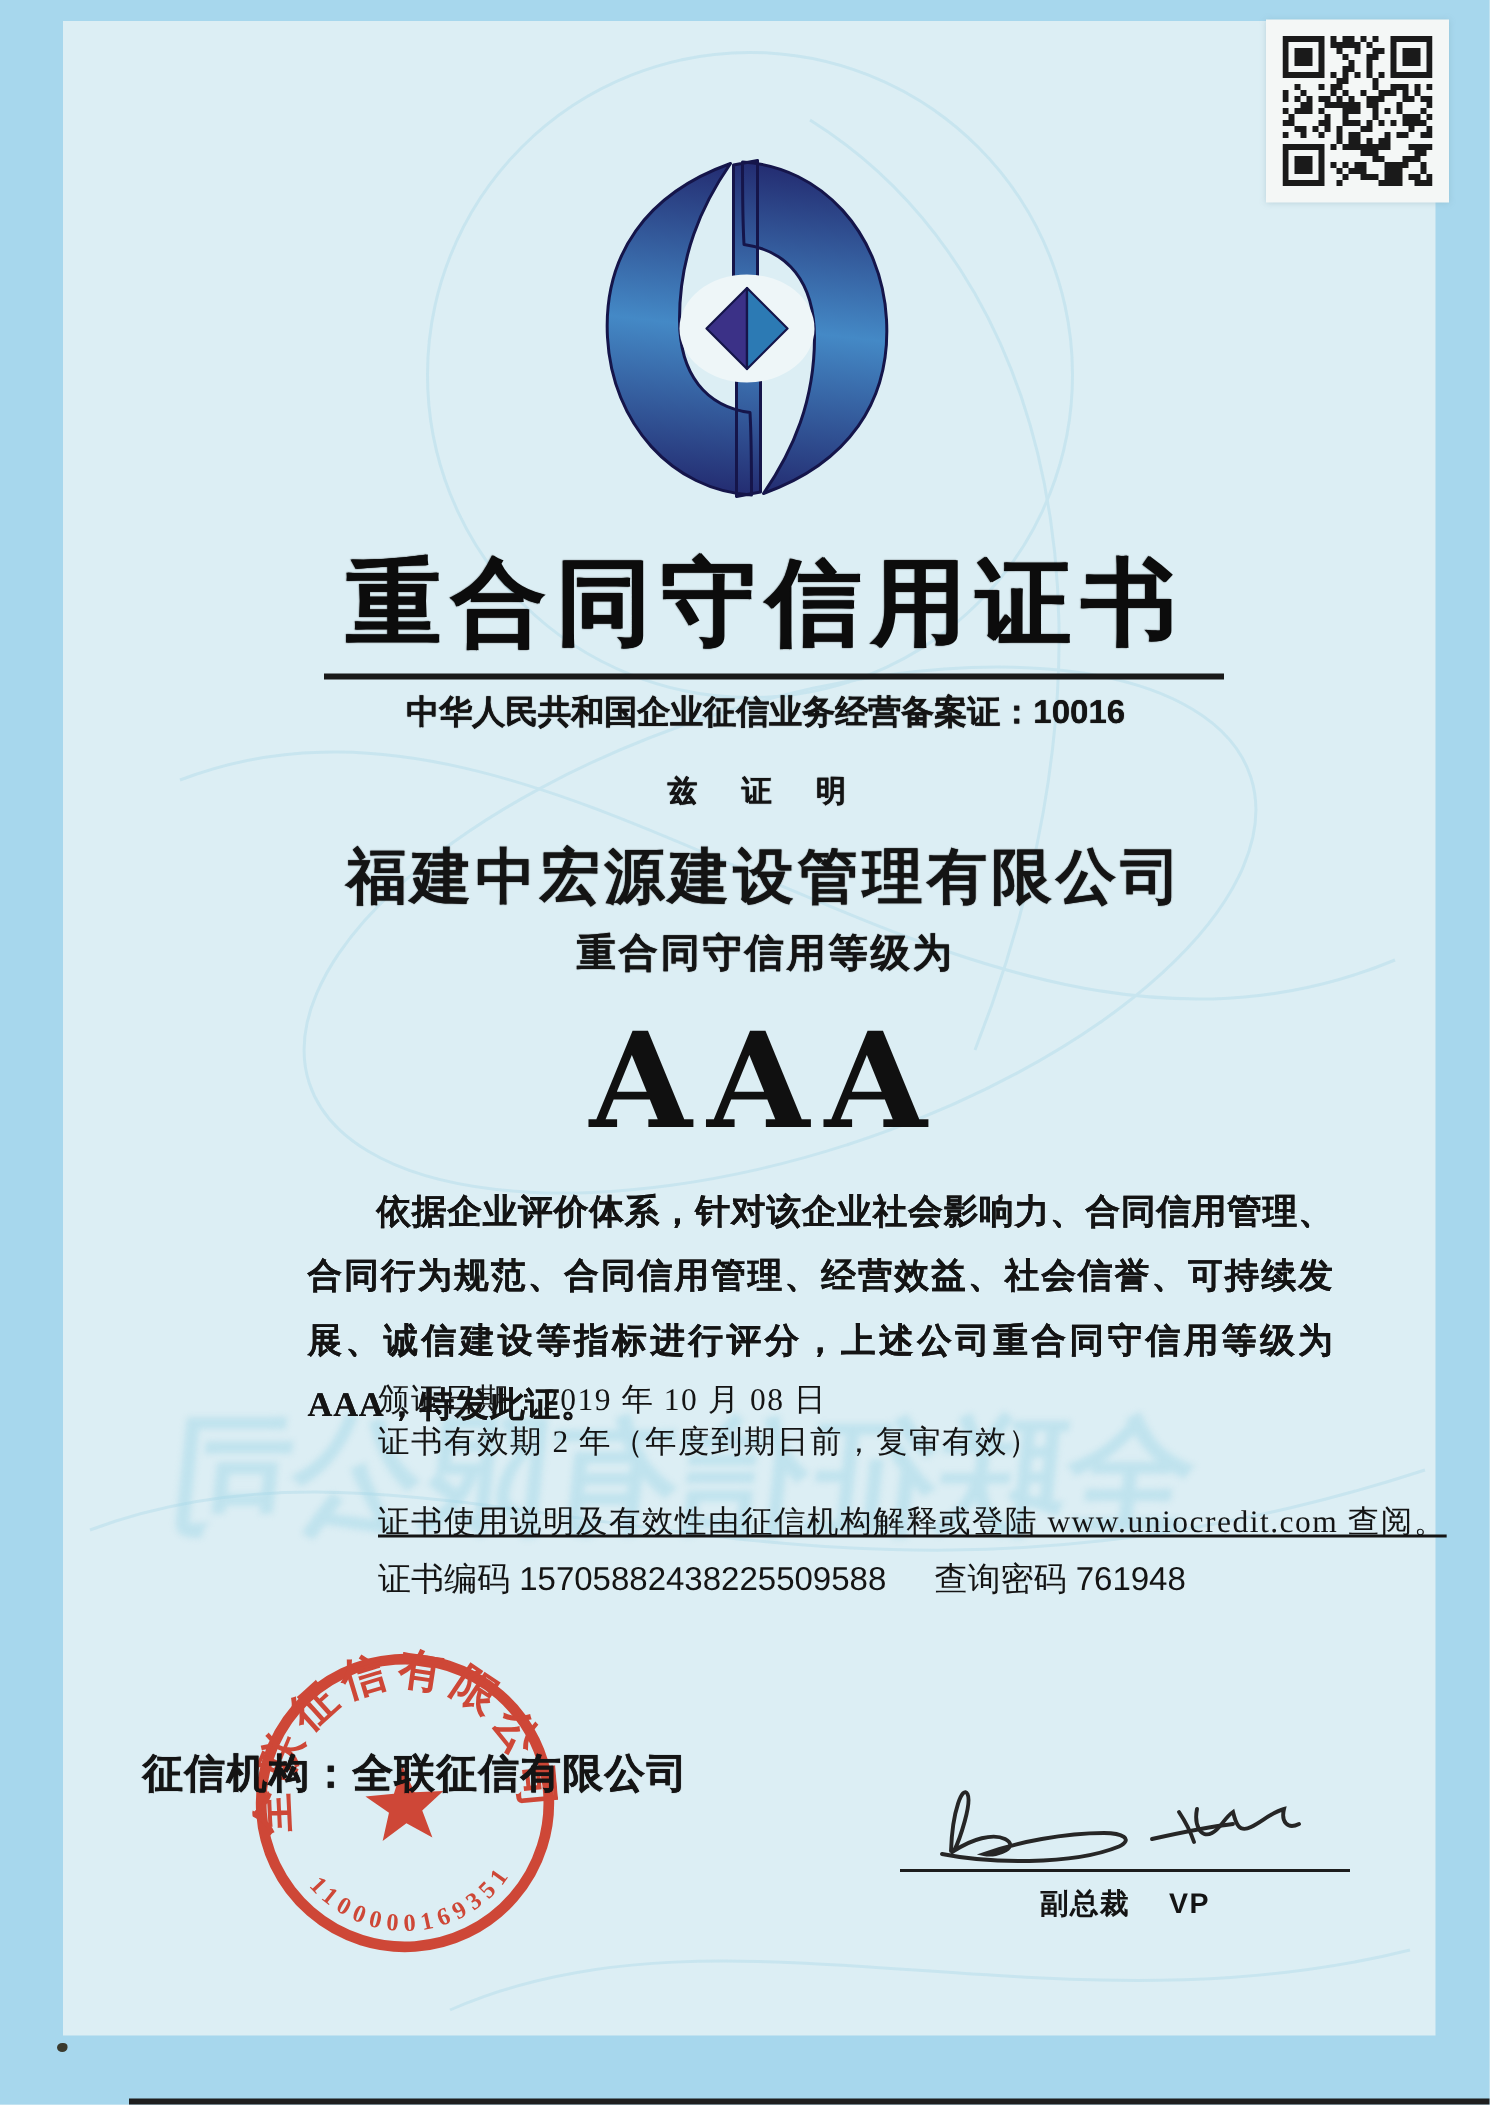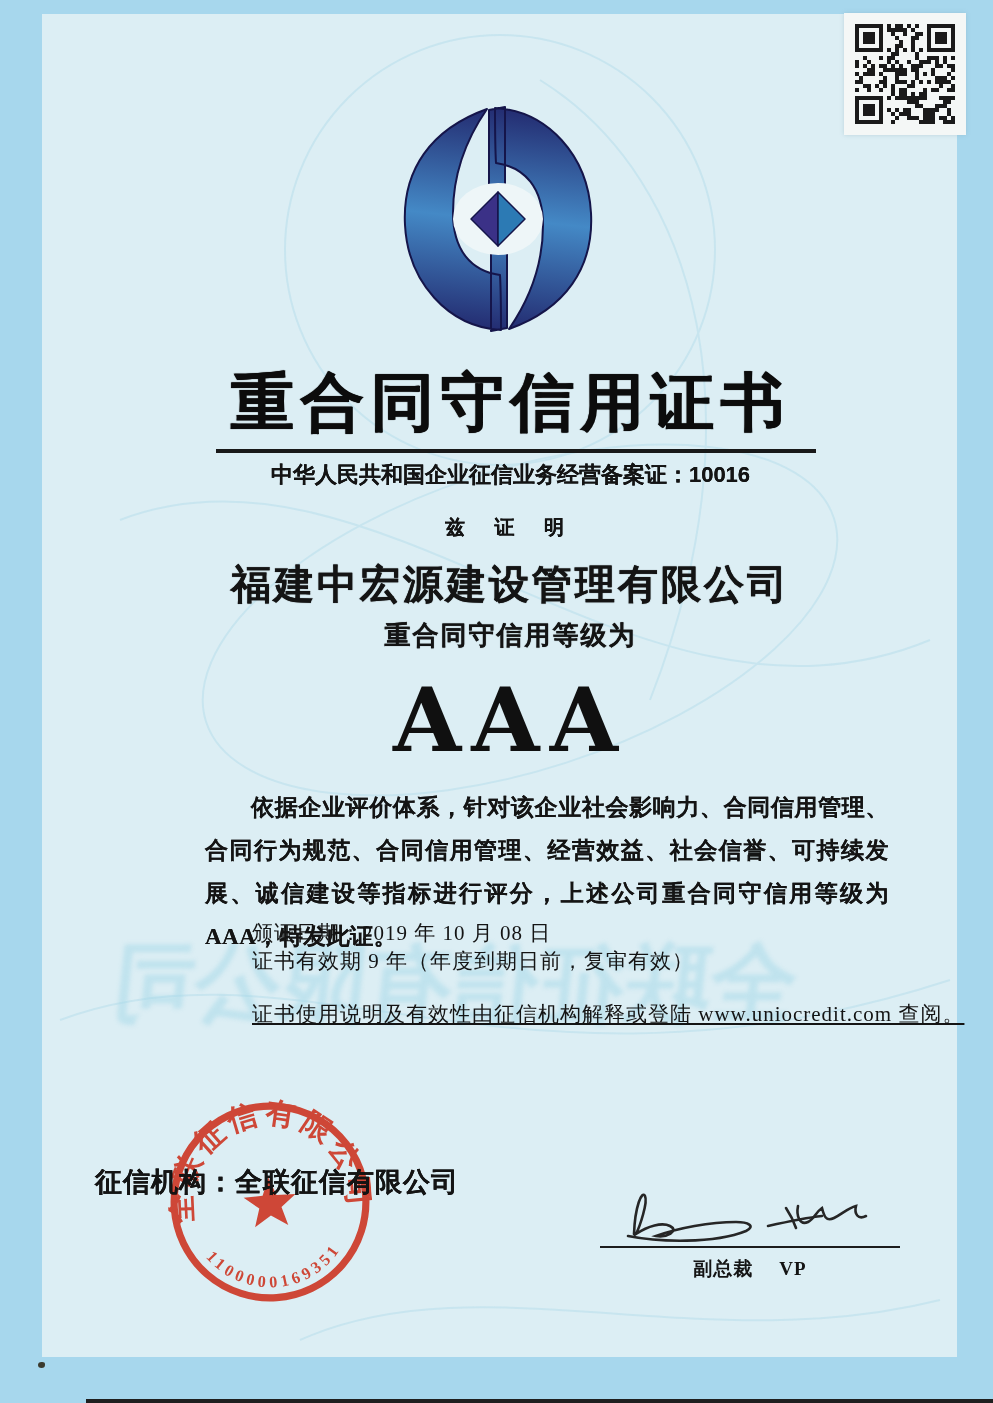--- a/index.html
+++ b/index.html
@@ -89,21 +89,21 @@
   }
 
   
   .signature{position:absolute;left:618px;top:1182px;width:280px;height:68px;z-index:2;}
   .sig-rule{position:absolute;left:600px;top:1246px;width:300px;height:2px;background:#1d1d1d;}
   .signer{
     position:absolute;left:600px;top:1256px;width:300px;text-align:center;
     font-size:19px;font-weight:bold;letter-spacing:1px;
     font-family:"Liberation Sans","DejaVu Sans",sans-serif;
   }
-  .signer .en{margin-left:26px;font-family:Liberation Serif, serif;margin-top:20px;}
+  .signer .en{margin-left:26px;font-family:Liberation Sans, sans-serif;margin-top:20px;}
 
   
   .showthrough{
     position:absolute;top:926px;left:185px;width:610px;text-align:center;
     font-size:86px;font-weight:bold;color:#a4d8e8;opacity:.5;
     transform:scaleX(-1) skewX(6deg);filter:blur(2px);
     font-family:"Liberation Serif",serif;pointer-events:none;z-index:0;
     white-space:nowrap;
   }
 
@@ -169,23 +169,33 @@
     <div class="reg-line center-line">中华人民共和国企业征信业务经营备案证：10016</div>
 
     <div class="attest center-line">兹 证 明</div>
     <div class="company center-line">福建中宏源建设管理有限公司</div>
     <div class="grade-label center-line">重合同守信用等级为</div>
     <div class="grade center-line">AAA</div>
 
     <div class="body-par">依据企业评价体系，针对该企业社会影响力、合同信用管理、合同行为规范、合同信用管理、经营效益、社会信誉、可持续发展、诚信建设等指标进行评分，上述公司重合同守信用等级为 AAA，特发此证。</div>
 
     <div class="issue-line">颁证日期：2019 年 10 月 08 日</div>
-    <div class="valid-line">证书有效期 9 年（年度到期日前，复审有效）</div>
+    <div class="valid-line">证书有效期 2 年（年度到期日前，复审有效）</div>
     <div class="usage-line">证书使用说明及有效性由征信机构解释或登陆 www.uniocredit.com 查阅。</div>
 
+    <div class="codes-line">
+      <span>
+        <span>证书编码</span>
+        <span>15705882438225509588</span>
+      </span>
+      <span class="pwd">
+        <span>查询密码</span>
+        <span>761948</span>
+      </span>
+    </div>
 
     <svg class="stamp" viewBox="0 0 200 200">
       <circle cx="100" cy="100" r="94" fill="none" stroke="#cd3b28" stroke-width="7"></circle>
       <polygon fill="#cd3b28" points="100,76 106.8,93.5 125.5,94 110.9,105.7 116.3,123.7 100,113.2 83.7,123.7 89.1,105.7 74.5,94 93.2,93.5"></polygon>
       <defs>
         <path id="arcTop" d="M 26,121 A 77,77 0 1 1 174,121" fill="none"></path>
         <path id="arcBottom" d="M 22,127 A 82,82 0 0 0 178,127" fill="none"></path>
       </defs>
       <text font-size="29" font-weight="bold" fill="#cd3b28" letter-spacing="5" font-family="Liberation Serif, serif">
         <textPath href="#arcTop" startOffset="50%" text-anchor="middle">全联征信有限公司</textPath>

